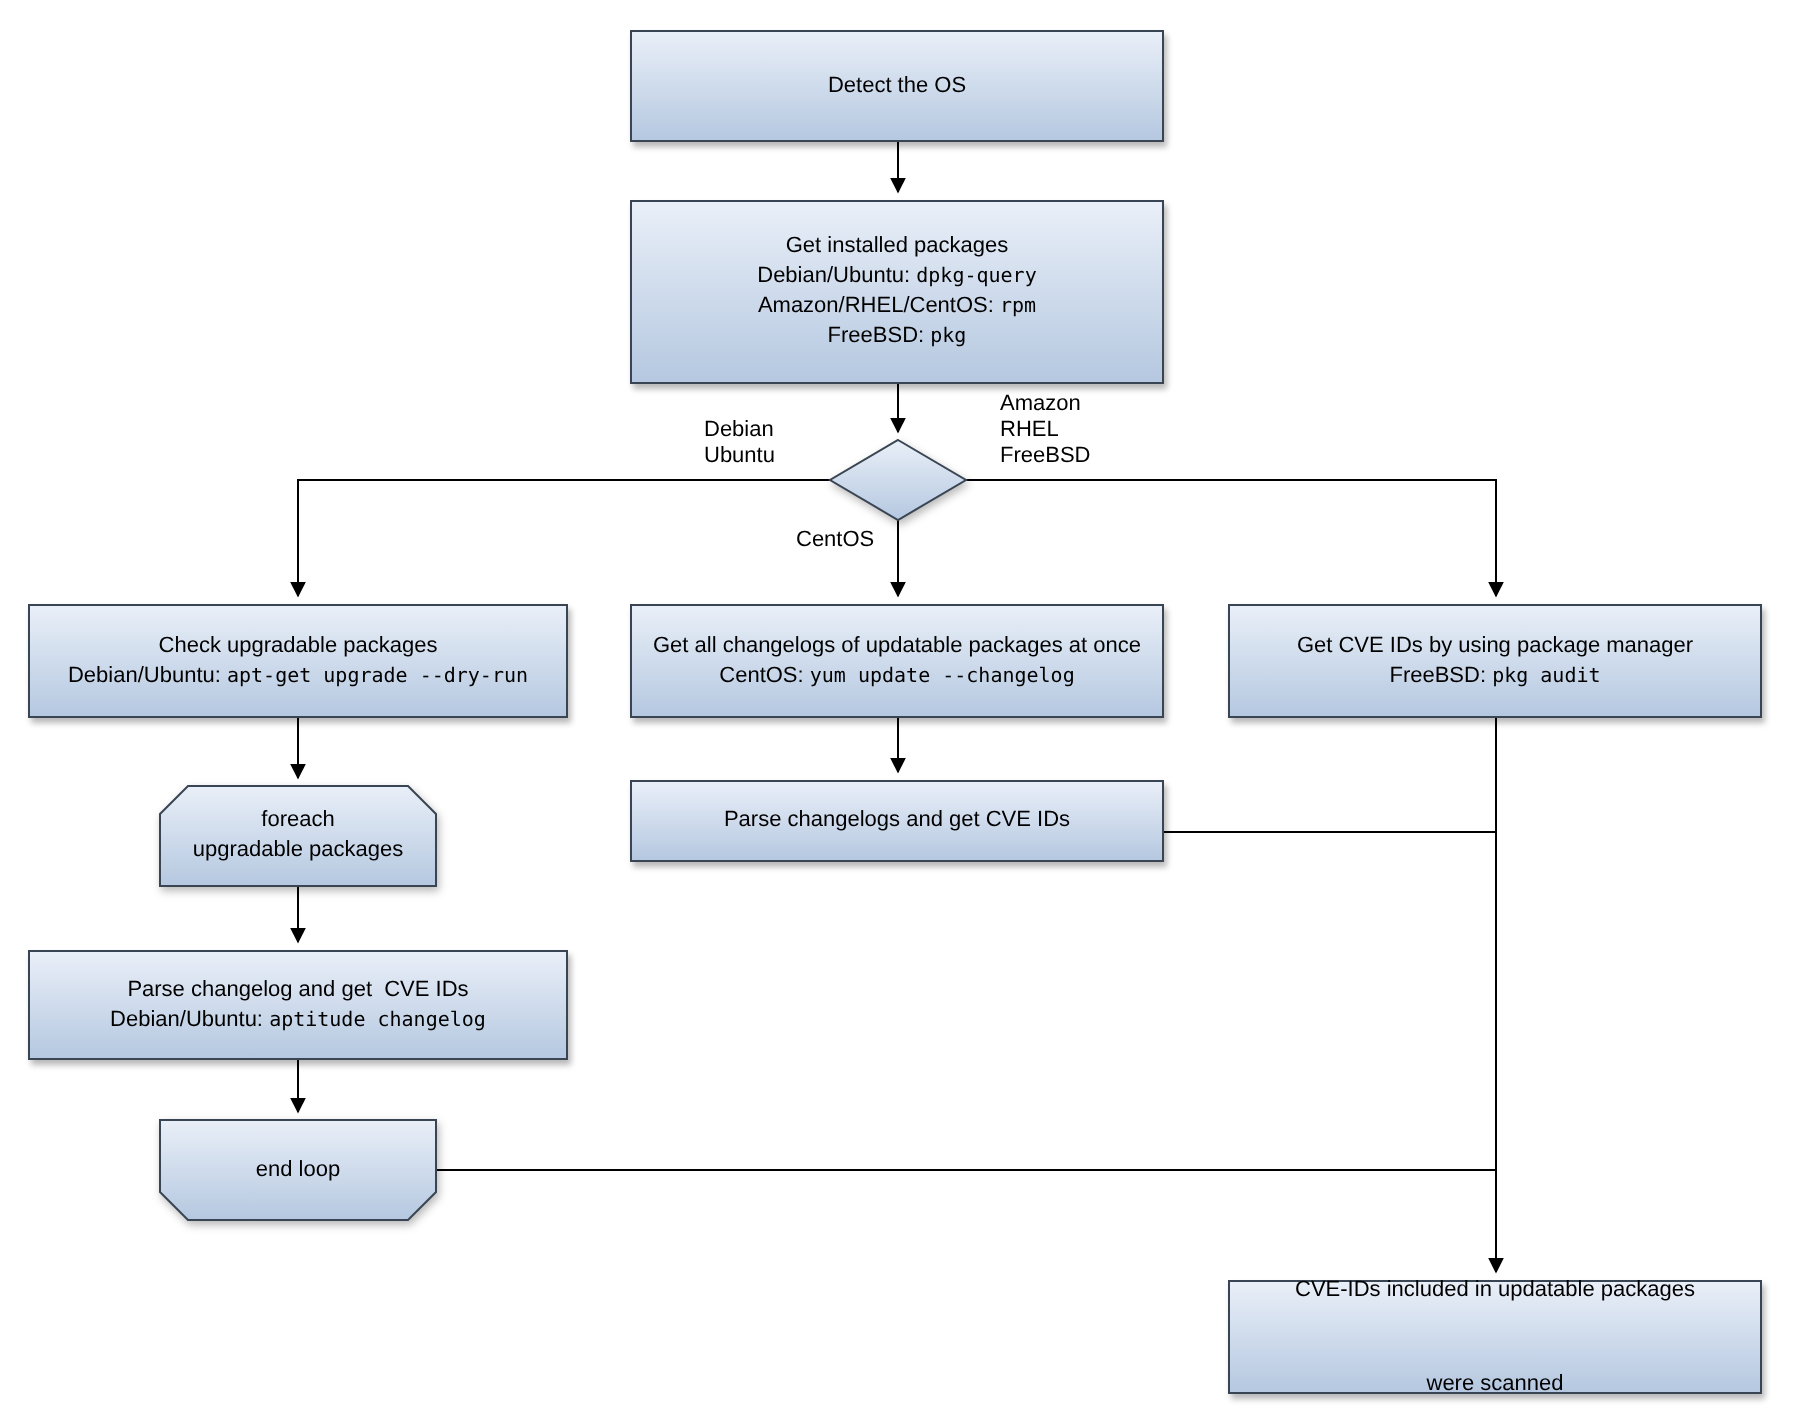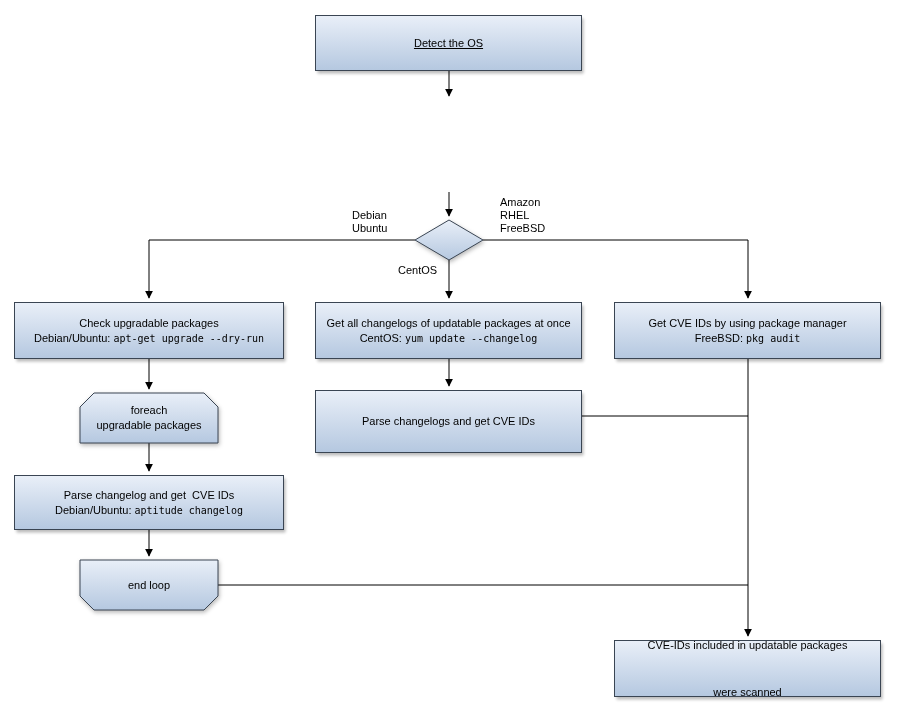--- a/index.html
+++ b/index.html
@@ -72,41 +72,47 @@
     <path class="edge" d="M449,359 L449,386" marker-end="url(#arrow)"></path>
     <path class="edge" d="M582,416 L748,416"></path>
     <path class="edge" d="M218,585 L748,585"></path>
     <path class="edge" d="M748,359 L748,636" marker-end="url(#arrow)"></path>
 
     <polygon points="449,220 483,240 449,260 415,240" fill="url(#nodegrad)" stroke="#3a4553" stroke-width="1" style="filter: drop-shadow(1.5px 2.5px 2px rgba(0,0,0,0.28));"></polygon>
     <polygon points="94,393 204,393 218,407 218,443 80,443 80,407" fill="url(#nodegrad)" stroke="#3a4553" stroke-width="1" style="filter: drop-shadow(1.5px 2.5px 2px rgba(0,0,0,0.28));"></polygon>
     <polygon points="80,560 218,560 218,596 204,610 94,610 80,596" fill="url(#nodegrad)" stroke="#3a4553" stroke-width="1" style="filter: drop-shadow(1.5px 2.5px 2px rgba(0,0,0,0.28));"></polygon>
   </svg>
 
-  <div class="node" style="left:315px; top:15px; width:267px; height:56px;text-decoration:underline;">
+  <div class="node" style="left:315px; top:15px; width:267px; height:56px;">
     <div class="line">Detect the OS</div>
   </div>
 
+  <div class="node" style="left:315px; top:100px; width:267px; height:92px;">
+    <div class="line">Get installed packages</div>
+    <div class="line"><span>Debian/Ubuntu:</span> <span class="mono">dpkg-query</span></div>
+    <div class="line"><span>Amazon/RHEL/CentOS:</span> <span class="mono">rpm</span></div>
+    <div class="line"><span>FreeBSD:</span> <span class="mono">pkg</span></div>
+  </div>
 
   <div class="node" style="left:14px; top:302px; width:270px; height:57px;">
     <div class="line">Check upgradable packages</div>
     <div class="line"><span>Debian/Ubuntu:</span> <span class="mono">apt-get upgrade --dry-run</span></div>
   </div>
 
   <div class="node" style="left:315px; top:302px; width:267px; height:57px;">
     <div class="line">Get all changelogs of updatable packages at once</div>
     <div class="line"><span>CentOS:</span> <span class="mono">yum update --changelog</span></div>
   </div>
 
   <div class="node" style="left:614px; top:302px; width:267px; height:57px;text-align:center;">
     <div class="line">Get CVE IDs by using package manager</div>
     <div class="line"><span>FreeBSD:</span> <span class="mono">pkg audit</span></div>
   </div>
 
-  <div class="node" style="left:315px; top:390px; width:267px; height:63px;">
+  <div class="node" style="left:315px; top:390px; width:267px; height:41px;">
     <div class="line">Parse changelogs and get CVE IDs</div>
   </div>
 
   <div class="node" style="left:14px; top:475px; width:270px; height:55px;">
     <div class="line">Parse changelog and get  CVE IDs</div>
     <div class="line"><span>Debian/Ubuntu:</span> <span class="mono">aptitude changelog</span></div>
   </div>
 
   <div class="node" style="left:614px; top:640px; width:267px; height:57px;gap:32px;">
     <div class="line">CVE-IDs included in updatable packages</div>

